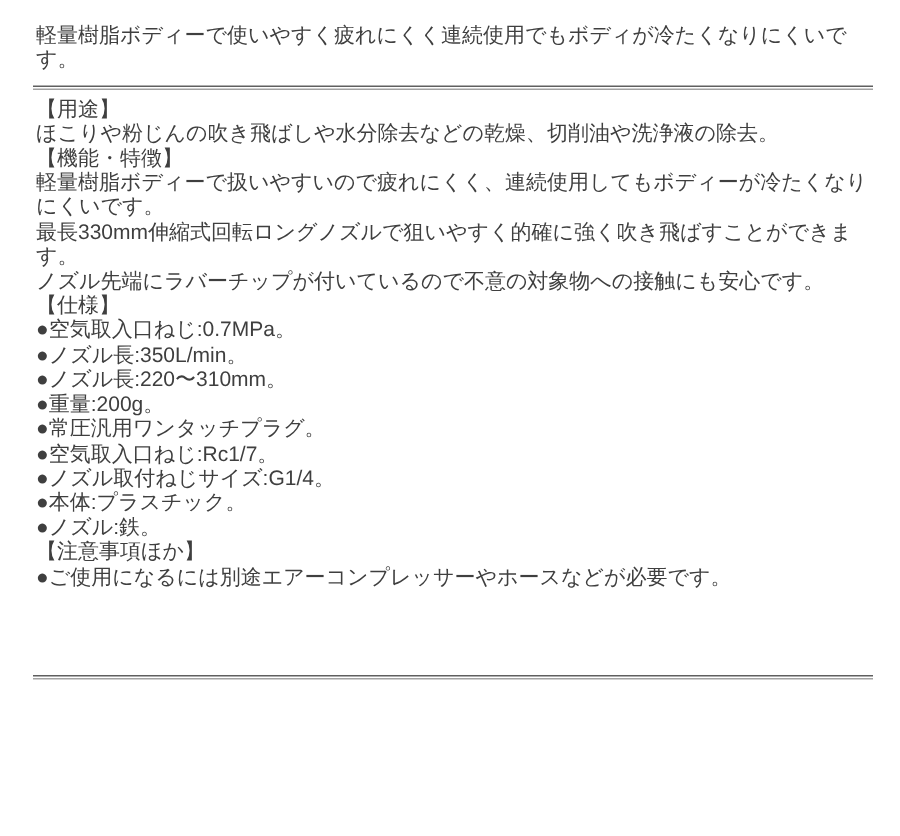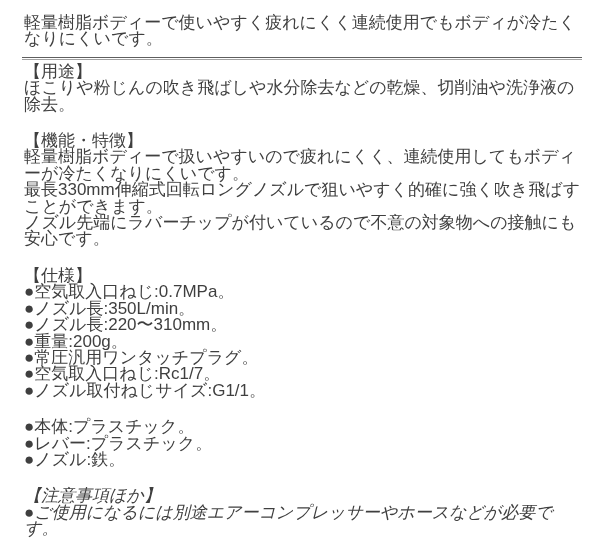--- a/index.html
+++ b/index.html
@@ -7,42 +7,42 @@
     background: #ffffff;
     font-family: "Liberation Sans", "DejaVu Sans", sans-serif;
   }
   .page {
     position: relative;
     width: 600px;
     height: 557px;
     background: #ffffff;
     overflow: hidden;
     color: #3f3f3f;
-    font-size: 17px;
+    font-size: 14px;
     line-height: 16.4px;
   }
   .content {
     padding: 15px 18px 0 24px;
   }
   p { margin: 0; }
   .heading { margin: 0; }
   hr.rule {
     border: 0;
     height: 1px;
     background: transparent;
     border-top: 1px solid #5f5f5f;
     border-bottom: 1px solid #a3a3a3;
     margin: 9px 0 4px -2px;
   }
   hr.rule-bottom {
     margin: 58px 0 0 -2px;
   }
   section.sec { margin: 0; }
-  section.sec + section.sec { margin-top: 20px; }
-  section.sec.gap-large { margin-top: 33px; font-style: italic; }
+  section.sec + section.sec { margin-top: 0; }
+  section.sec.gap-large { margin-top: 33px; }
 </style>
 </head>
 <body>
 
 <div class="page">
   <div class="content">
 
     <p class="intro">軽量樹脂ボディーで使いやすく疲れにくく連続使用でもボディが冷たくなりにくいです。</p>
 
     <hr class="rule">
@@ -59,25 +59,24 @@
           <p>ノズル先端にラバーチップが付いているので不意の対象物への接触にも安心です。</p>
         </section>
         <section class="sec">
           <p class="heading">【仕様】</p>
           <p>●空気取入口ねじ:0.7MPa。</p>
           <p>●ノズル長:350L/min。</p>
           <p>●ノズル長:220〜310mm。</p>
           <p>●重量:200g。</p>
           <p>●常圧汎用ワンタッチプラグ。</p>
           <p>●空気取入口ねじ:Rc1/7。</p>
-          <p>●ノズル取付ねじサイズ:G1/1。</p>
+          <p>●ノズル取付ねじサイズ:G1/4。</p>
         </section>
         <section class="sec">
           <p>●本体:プラスチック。</p>
-          <p>●レバー:プラスチック。</p>
           <p>●ノズル:鉄。</p>
         </section>
         <section class="sec gap-large">
           <p class="heading">【注意事項ほか】</p>
           <p>●ご使用になるには別途エアーコンプレッサーやホースなどが必要です。</p>
         </section>
       </div>
 
     <hr class="rule rule-bottom">
 

